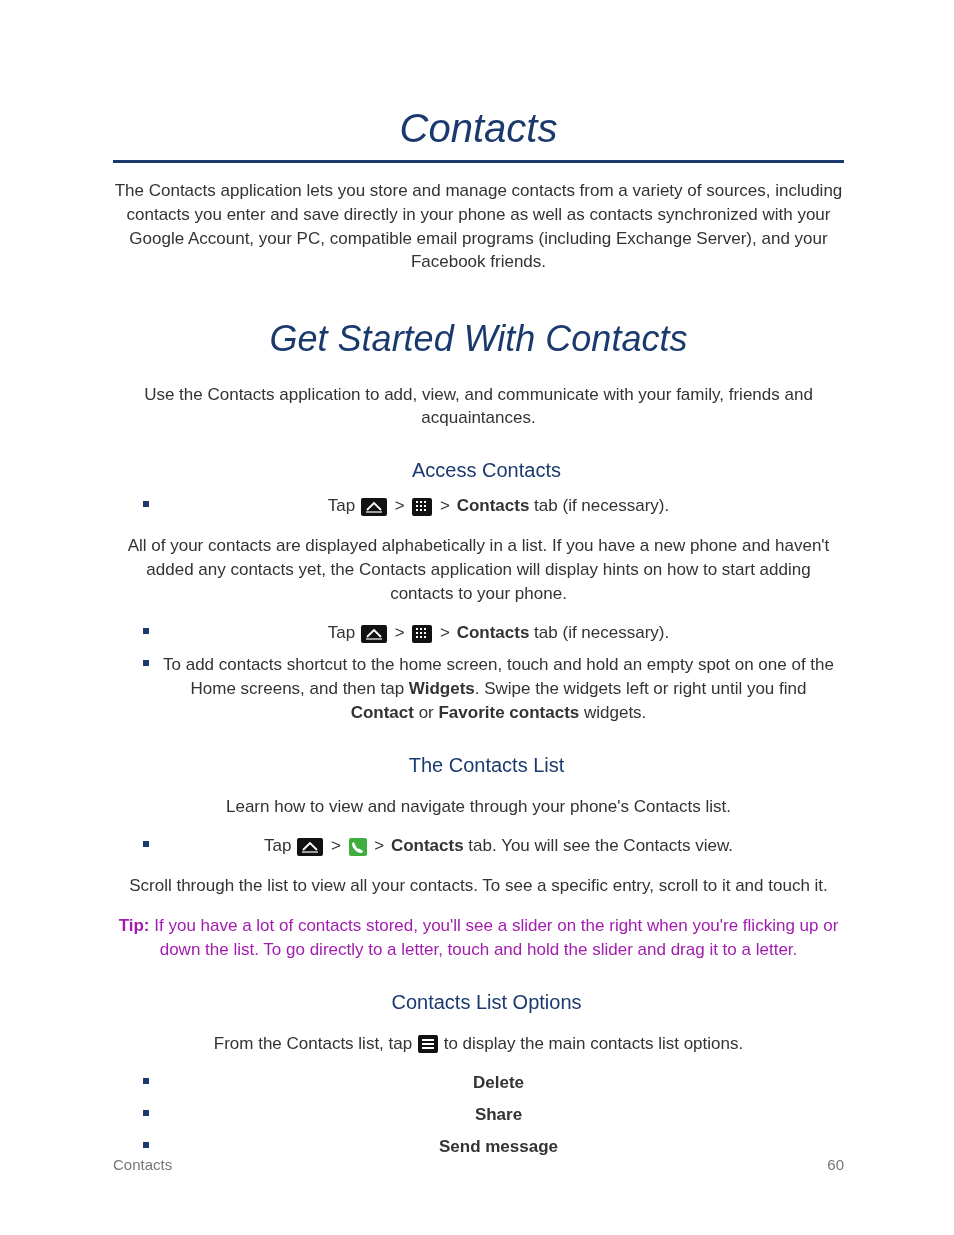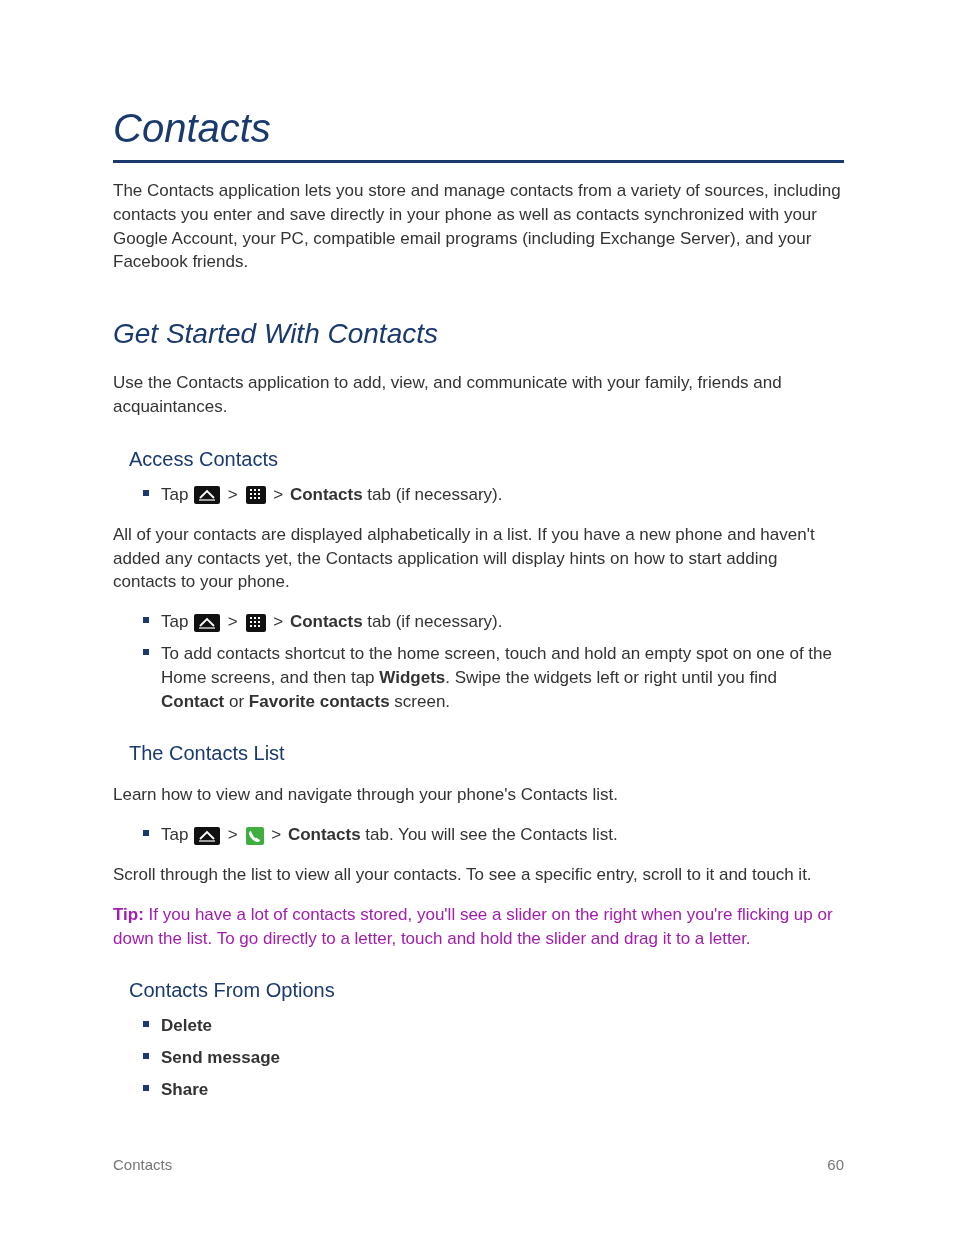--- a/index.html
+++ b/index.html
@@ -10,37 +10,38 @@
     color: #333333;
     font-size: 17px;
     line-height: 1.4;
   }
   .page {
     width: 954px;
     min-height: 1235px;
     box-sizing: border-box;
     padding: 90px 110px 40px 113px;
     position: relative;
+    text-align: center;
   }
   h1.title {
     font-family: Arial, Helvetica, sans-serif;
     font-style: italic;
     font-weight: 400;
     color: #1a3a6e;
     font-size: 40px;
     margin: 10px 0 6px 0;
     border-bottom: 3px solid #1a3a6e;
     padding-bottom: 4px;
   }
   h2.section {
     font-family: Arial, Helvetica, sans-serif;
     font-style: italic;
     font-weight: 400;
     color: #1a3a6e;
-    font-size: 28px;
+    font-size: 36px;
     margin: 40px 0 18px 0;
   }
   h3.subhead {
     font-family: Arial, Helvetica, sans-serif;
     color: #1a3a6e;
     font-size: 20px;
     font-weight: 400;
     margin: 26px 0 10px 16px;
   }
   p {
@@ -151,54 +152,62 @@
               <rect x="4" y="7" width="2" height="2"></rect>
               <rect x="8" y="7" width="2" height="2"></rect>
               <rect x="12" y="7" width="2" height="2"></rect>
               <rect x="4" y="11" width="2" height="2"></rect>
               <rect x="8" y="11" width="2" height="2"></rect>
               <rect x="12" y="11" width="2" height="2"></rect>
             </g>
           </svg></span><span class="sep"> &gt; </span><span class="bold">Contacts</span><span> tab (if necessary).</span>
     </li>
     <li>
-      <span>To add contacts shortcut to the home screen, touch and hold an empty spot on one of the Home screens, and then tap </span><span class="bold">Widgets</span><span>. Swipe the widgets left or right until you find </span><span class="bold">Contact</span><span> or </span><span class="bold">Favorite contacts</span><span> screen.</span>
+      <span>To add contacts shortcut to the home screen, touch and hold an empty spot on one of the Home screens, and then tap </span><span class="bold">Widgets</span><span>. Swipe the widgets left or right until you find </span><span class="bold">Contact</span><span> or </span><span class="bold">Favorite contacts</span><span> widgets.</span>
     </li>
   </ul>
 
   <h3 class="subhead">The Contacts List</h3>
 
   <p>Learn how to view and navigate through your phone's Contacts list.</p>
 
   <ul class="bullets">
     <li>
       <span>Tap </span><span class="inline-icon"><svg width="26" height="18">
             <rect x="0" y="0" width="26" height="18" rx="2" fill="#111"></rect>
             <path d="M6 12 L13 5 L20 12" stroke="#fff" stroke-width="1.8" fill="none"></path>
             <line x1="5" y1="14" x2="21" y2="14" stroke="#fff" stroke-width="1.2"></line>
           </svg></span><span class="sep"> &gt; </span><span class="inline-icon"><svg width="18" height="18">
             <rect x="0" y="0" width="18" height="18" rx="2" fill="#3fae3f"></rect>
             <path d="M5 4 C5 4 6 7 7 8 C7.5 8.5 7 9 7 9 C7 9 9 11 10 11 C10 11 10.5 10.5 11 11 C12 12 14 13 14 13 C14 14 13 15 12 15 C8 15 3 10 3 6 C3 5 4 4 5 4 Z" fill="#fff"></path>
-          </svg></span><span class="sep"> &gt; </span><span class="bold">Contacts</span><span> tab. You will see the Contacts list.</span>
+          </svg></span><span class="sep"> &gt; </span><span class="bold">Contacts</span><span> tab. You will see the Contacts view.</span>
     </li>
   </ul>
 
   <p>Scroll through the list to view all your contacts. To see a specific entry, scroll to it and touch it.</p>
 
   <p class="tip">
     <span class="tip-label">Tip:</span><span>  If you have a lot of contacts stored, you'll see a slider on the right when you're flicking up or down the list. To go directly to a letter, touch and hold the slider and drag it to a letter.</span>
   </p>
 
-  <h3 class="subhead">Contacts From Options</h3>
-
+  <h3 class="subhead">Contacts List Options</h3>
+
+  <p>
+    <span>From the Contacts list, tap </span><span class="inline-icon"><svg width="20" height="18">
+          <rect x="0" y="0" width="20" height="18" rx="2" fill="#111"></rect>
+          <line x1="4" y1="5" x2="16" y2="5" stroke="#fff" stroke-width="2"></line>
+          <line x1="4" y1="9" x2="16" y2="9" stroke="#fff" stroke-width="2"></line>
+          <line x1="4" y1="13" x2="16" y2="13" stroke="#fff" stroke-width="2"></line>
+        </svg></span><span> to display the main contacts list options.</span>
+  </p>
 
   <ul class="bullets">
     <li><span class="bold">Delete</span></li>
+    <li><span class="bold">Share</span></li>
     <li><span class="bold">Send message</span></li>
-    <li><span class="bold">Share</span></li>
   </ul>
 
   <div class="footer">
     <span>Contacts</span>
     <span>60</span>
   </div>
 
 </div>
 
 </body></html>

